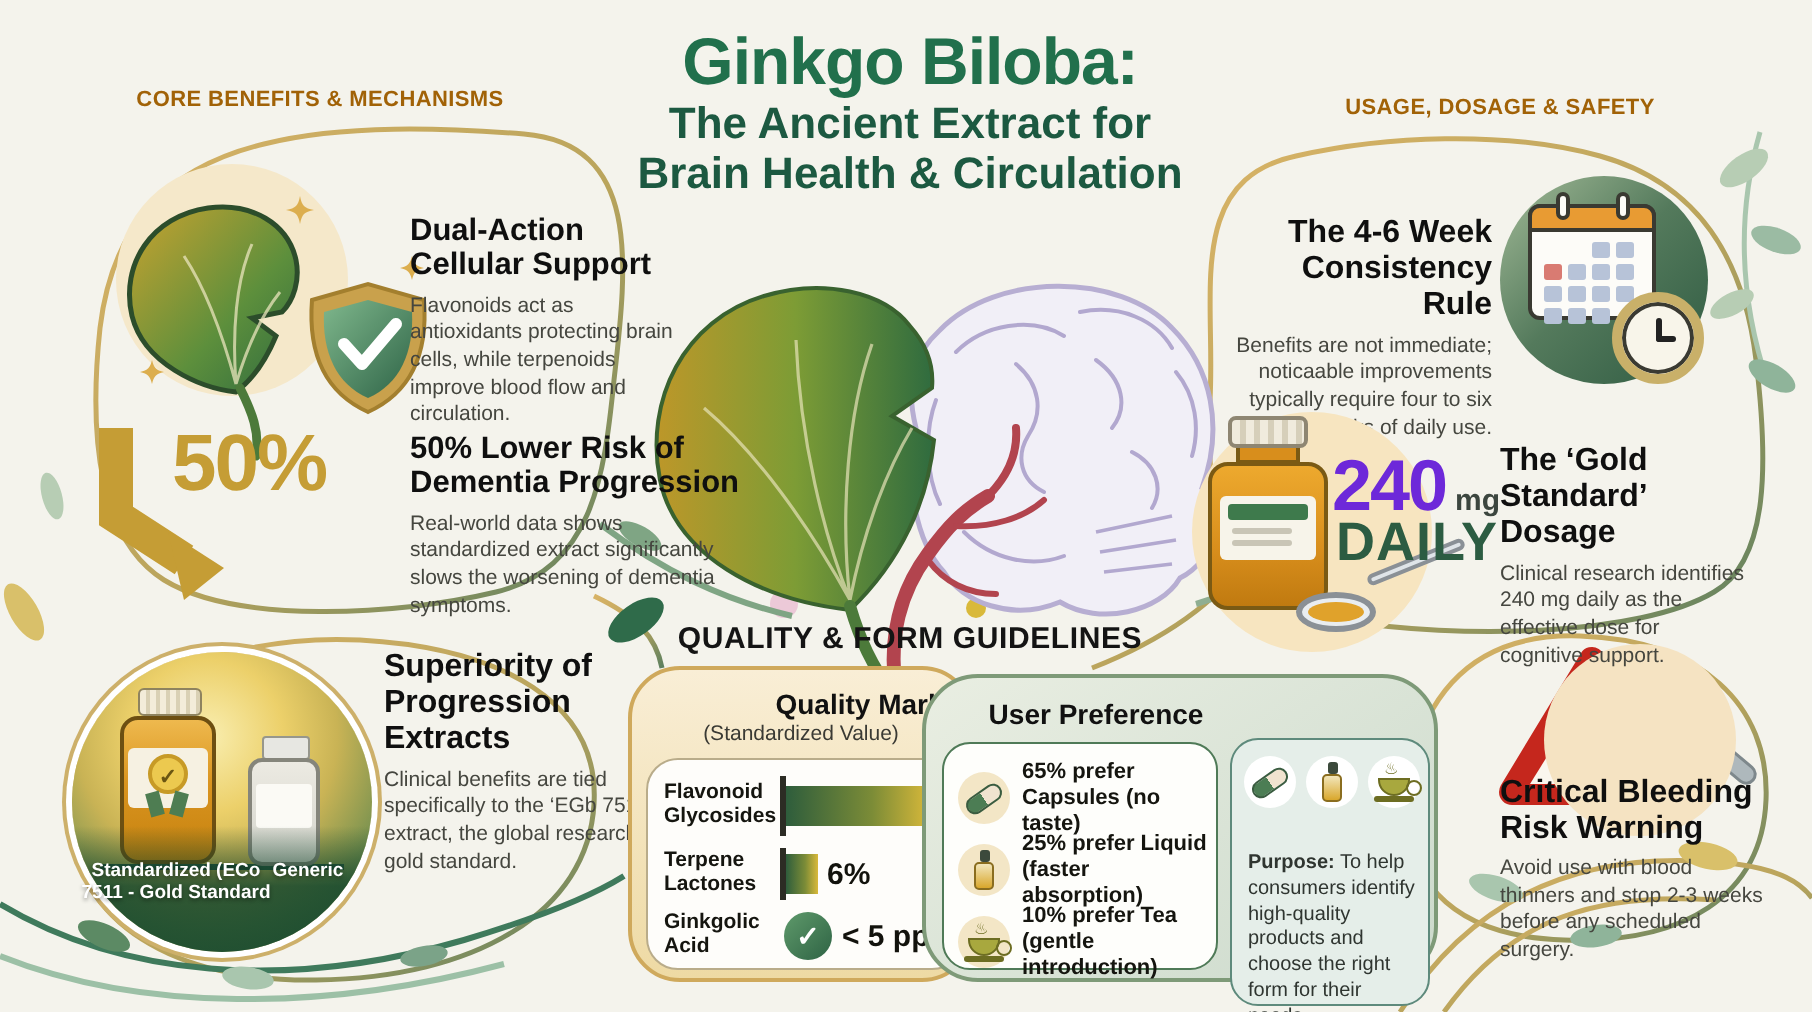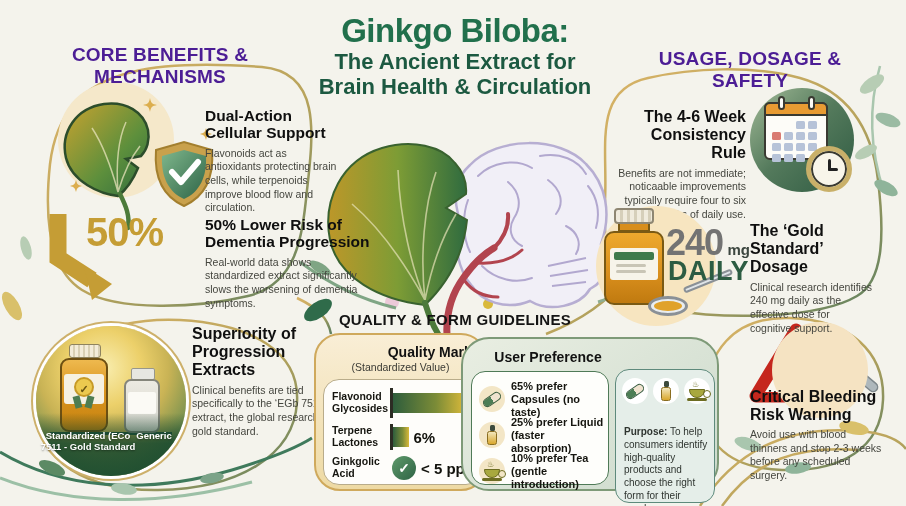--- a/index.html
+++ b/index.html
@@ -8,21 +8,21 @@
   .abs{position:absolute;}
   .deco{position:absolute;left:0;top:0;z-index:0;}
   .z{z-index:2;}
 
   
   .title{left:270px;top:12px;width:370px;text-align:center;}
   .title .l1{font-size:33px;font-weight:bold;color:#21704c;letter-spacing:-.5px;}
   .title .l2{font-size:22px;font-weight:bold;color:#1c5941;line-height:1.12;}
 
   
-  .colhead{font-size:19px;font-weight:bold;color:#4c1d95;letter-spacing:.2px;text-align:center;}
+  .colhead{font-size:11px;font-weight:bold;color:#a16207;letter-spacing:.2px;text-align:center;}
 
   .h-item{font-weight:bold;color:#0f0f0f;font-size:15.5px;line-height:1.12;}
   .body-txt{font-size:10.5px;color:#45463f;line-height:1.3;margin-top:5px;}
   
   .stat50{font-size:40px;font-weight:bold;color:#c59d35;letter-spacing:-1px;}
 
   
   .std-circle{left:36px;top:326px;width:150px;height:150px;border-radius:50%;overflow:hidden;
     background:radial-gradient(circle at 45% 28%,#f9eeb0 0%,#ecd06a 28%,#c9b355 48%,#74904f 72%,#2e5d43 100%);
     box-shadow:0 0 0 3px #ffffff,0 0 0 5px #cdb06a;}
@@ -70,21 +70,21 @@
   .pbot .bod{position:absolute;left:0;top:23px;width:60px;height:74px;border-radius:10px;border:2px solid #7a5a14;
     background:linear-gradient(180deg,#eda92e,#d88e1c 60%,#c07a10);box-sizing:border-box;}
   .pbot .lab{position:absolute;left:6px;top:40px;width:48px;height:32px;background:#f7f4ea;border-radius:3px;}
   .pbot .bar{position:absolute;left:10px;top:44px;width:40px;height:8px;background:#3e7a4c;border-radius:2px;}
   .pbot .ln{position:absolute;left:12px;width:30px;height:3px;background:#c9c5b6;border-radius:2px;}
   .spoon-bowl{position:absolute;left:648px;top:296px;width:40px;height:20px;border-radius:50%;
     background:#e9edf0;border:3px solid #8a9096;box-sizing:border-box;}
   .spoon-fill{position:absolute;left:654px;top:301px;width:28px;height:10px;border-radius:50%;background:#e0a22b;}
   .spoon-handle{position:absolute;left:682px;top:278px;width:52px;height:6px;background:#dfe4e8;border:2px solid #8a9096;
     border-radius:4px;transform:rotate(-22deg);box-sizing:border-box;}
-  .dose-num{font-size:36px;font-weight:bold;color:#737373;letter-spacing:-1px;}
+  .dose-num{font-size:36px;font-weight:bold;color:#6d28d9;letter-spacing:-1px;}
   .dose-unit{font-size:15px;font-weight:bold;color:#3c463f;}
   .dose-daily{font-size:27px;font-weight:bold;color:#2c5c42;letter-spacing:.5px;}
 
   
   .qhead{left:320px;top:311px;width:270px;text-align:center;font-size:15px;font-weight:bold;color:#141414;letter-spacing:.3px;}
   .q-marker{left:314px;top:333px;width:173px;height:158px;border-radius:26px;
     background:linear-gradient(180deg,#f9eed6,#eedaa4);border:2px solid #cfa95c;box-sizing:border-box;}
   .qm-title{position:absolute;left:0;top:9px;width:100%;text-align:right;font-size:14px;font-weight:bold;color:#111;}
   .qm-sub{position:absolute;left:0;top:26px;width:100%;text-align:center;font-size:10.5px;color:#3a3a34;}
   .qm-box{position:absolute;left:7px;top:44px;width:159px;height:106px;background:#fefdfa;border:1.5px solid #b9ac8a;

